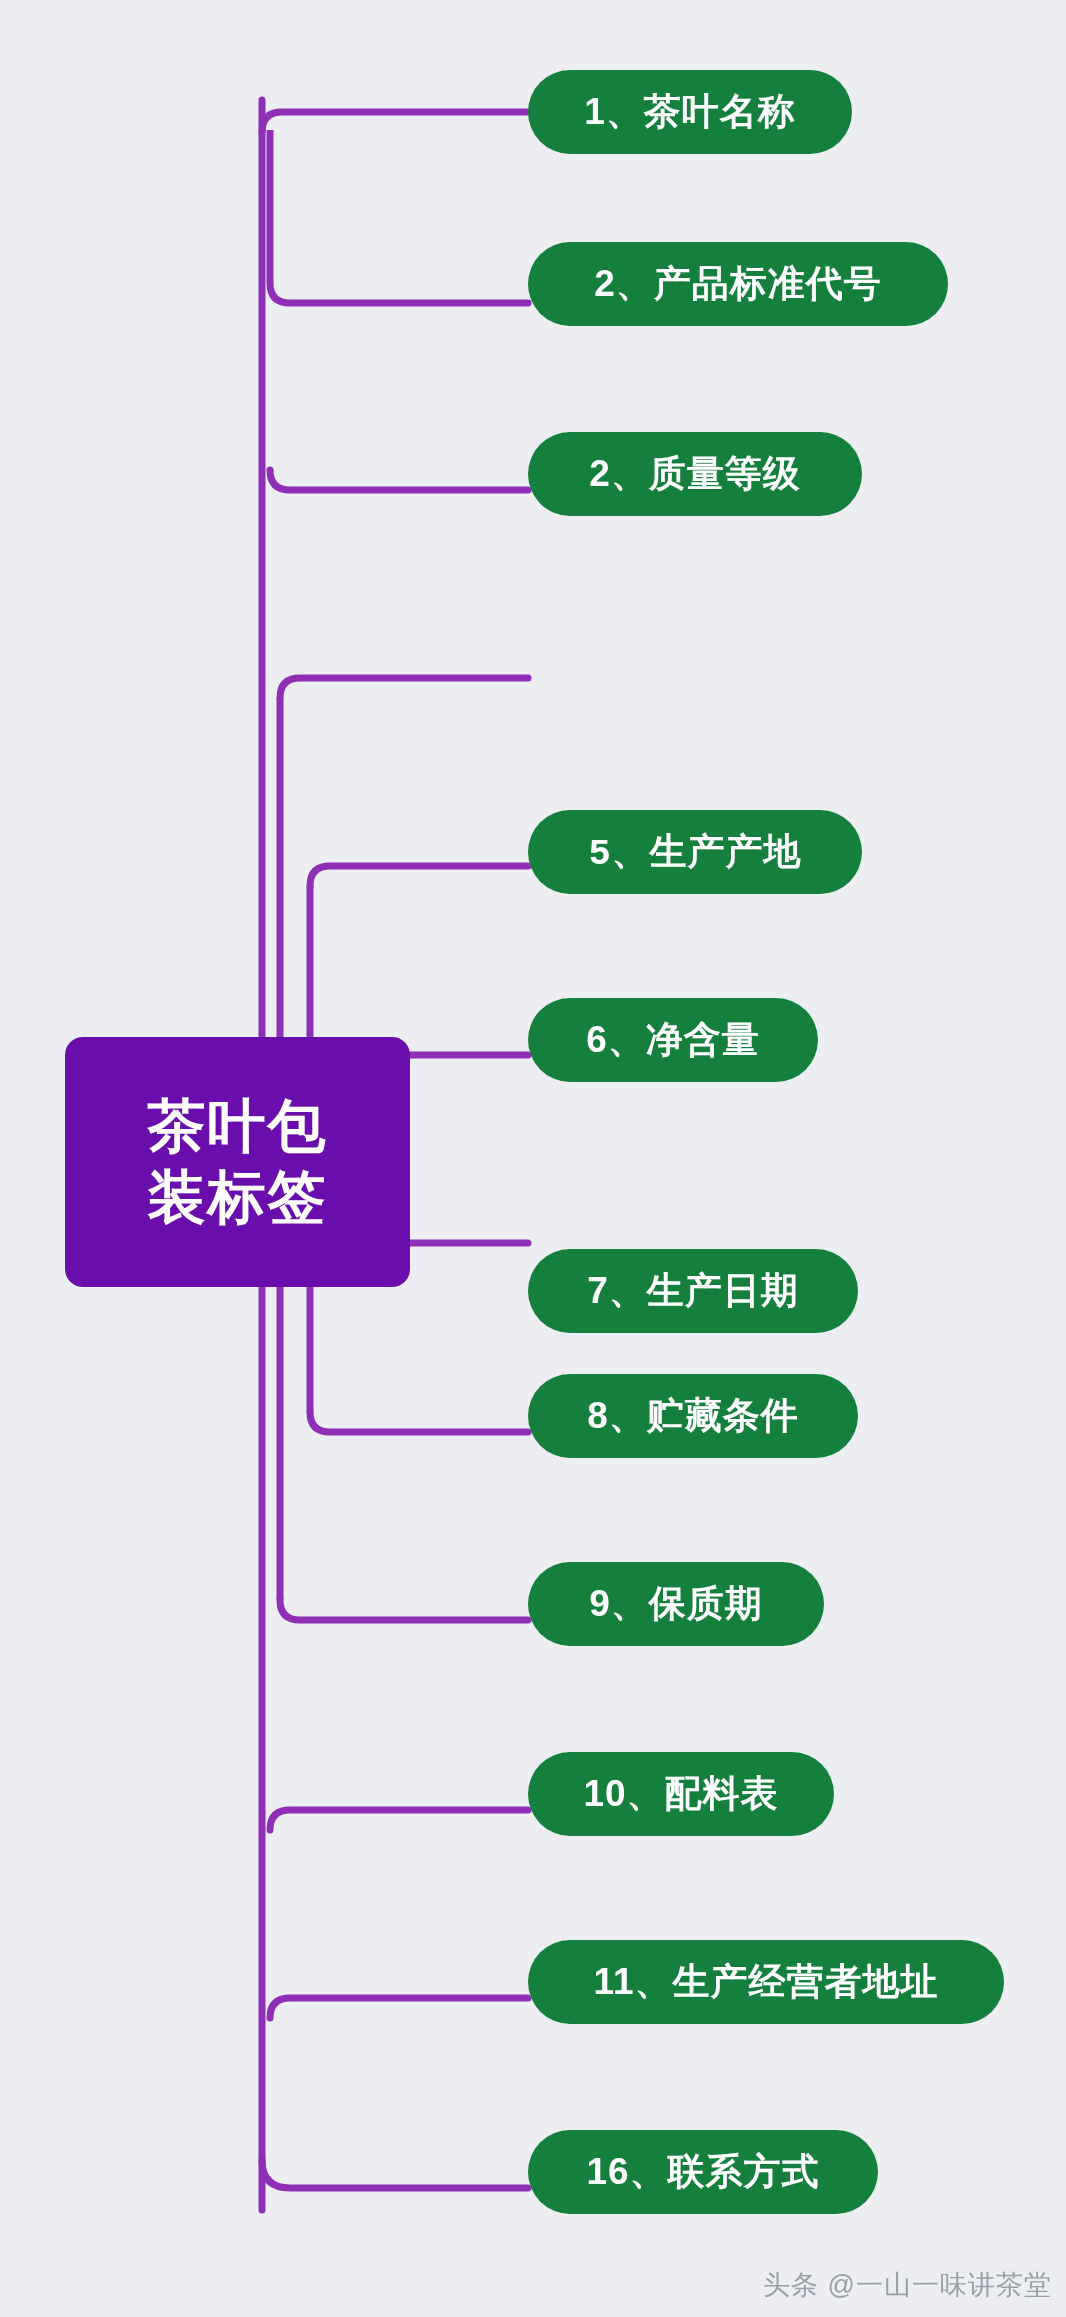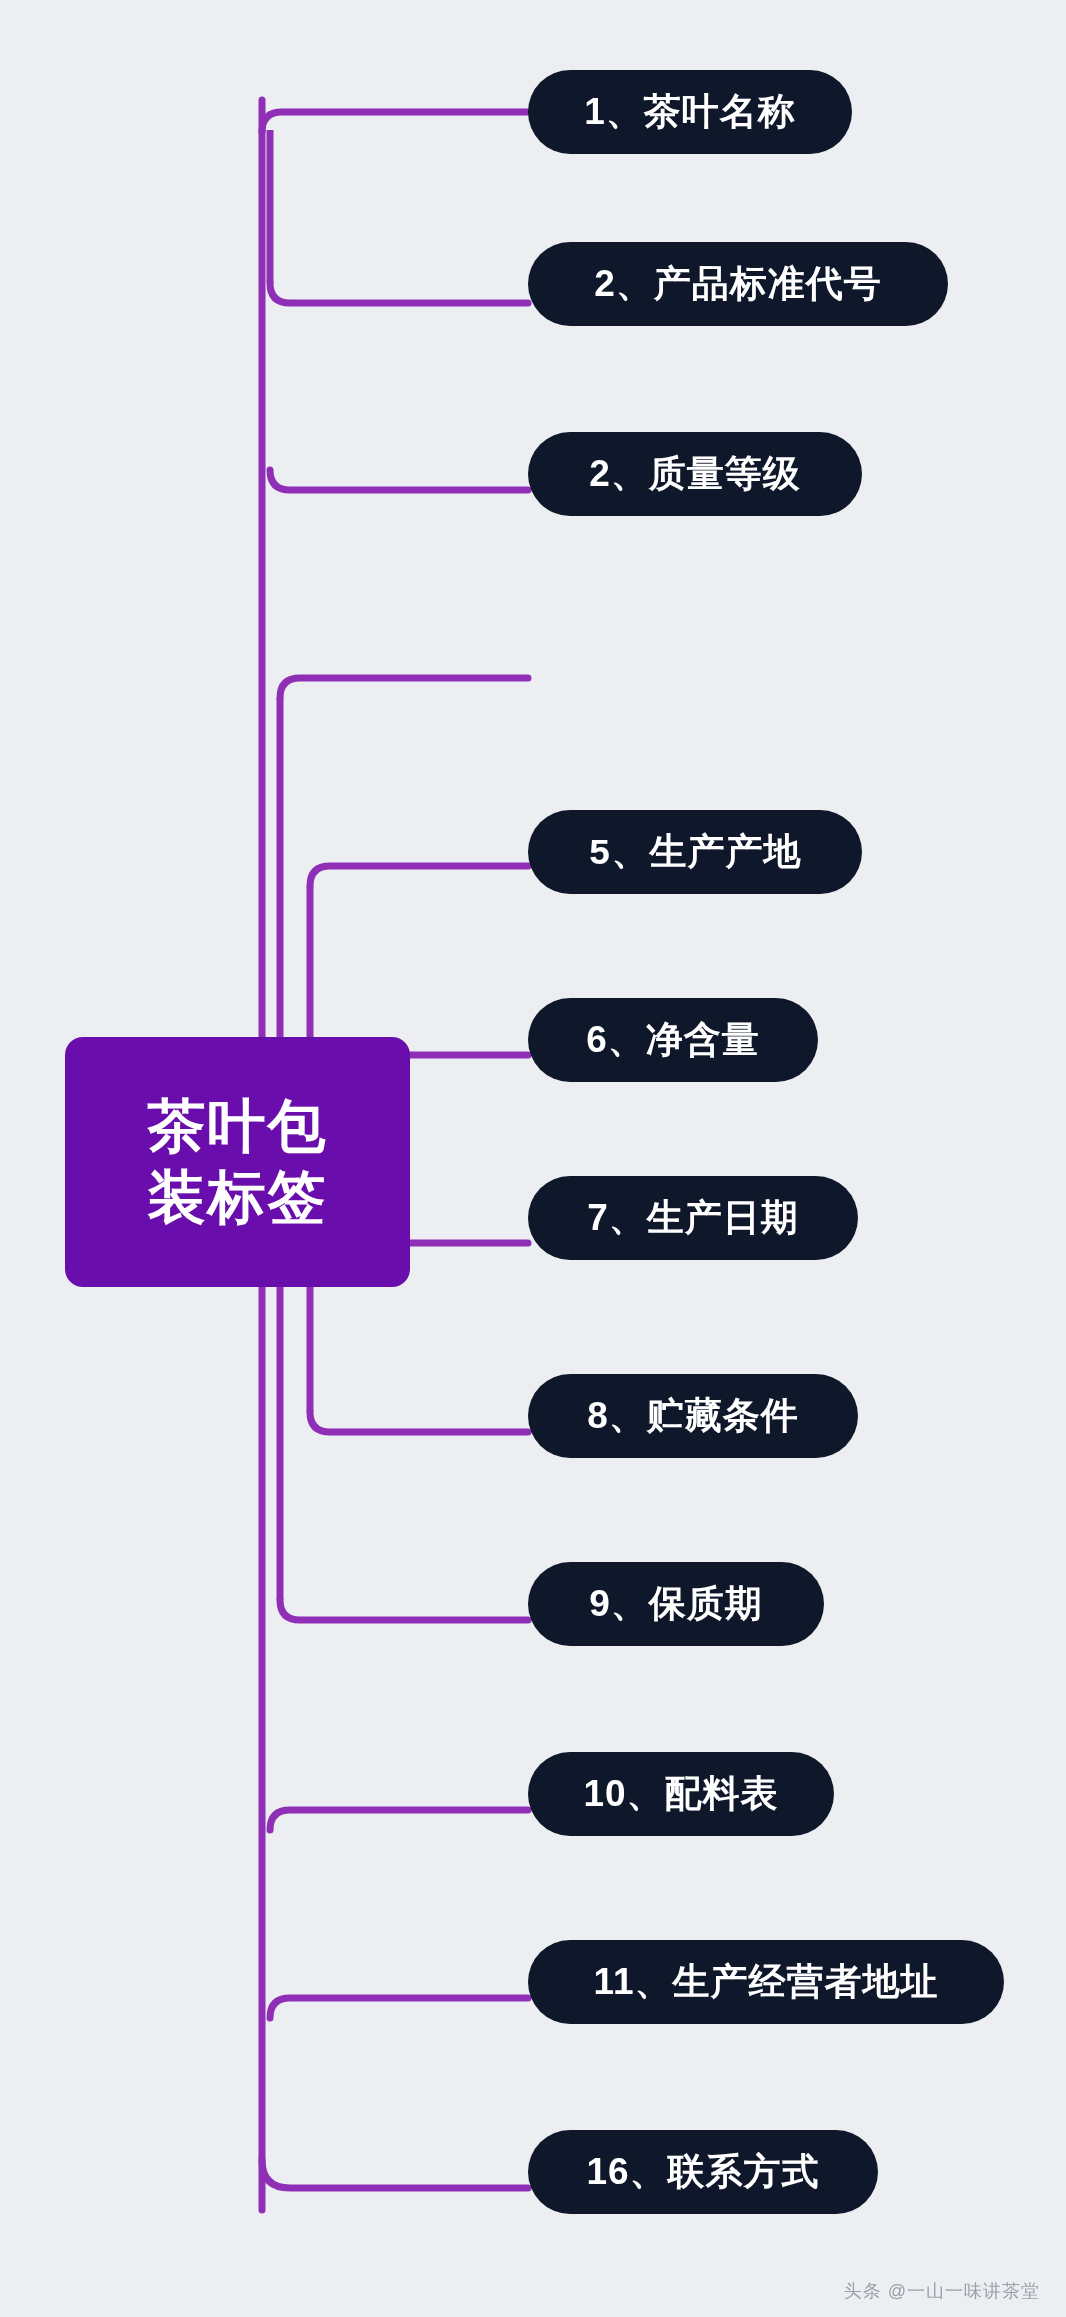--- a/index.html
+++ b/index.html
@@ -44,42 +44,42 @@
   .root-label {
     color: #ffffff;
     font-size: 58px;
     font-weight: bold;
     line-height: 1.22;
     text-align: center;
     letter-spacing: 2px;
   }
   .leaf {
     position: absolute;
-    background: #0f172a;
+    background: #15803d;
     border-radius: 42px;
     display: flex;
     align-items: center;
     justify-content: center;
     box-sizing: border-box;
     height: 84px;
     padding: 0 30px;
   }
   .leaf-label {
     color: #ffffff;
     font-size: 37px;
     font-weight: bold;
     white-space: nowrap;
     letter-spacing: 1px;
   }
   .watermark {
     position: absolute;
-    right: 26px;
+    right: 14px;
     bottom: 14px;
     color: #9aa0ab;
-    font-size: 18px;
+    font-size: 27px;
     letter-spacing: 1px;
     white-space: nowrap;
   }
 </style>
 </head>
 <body>
 
 <div id="canvas">
 
   <svg class="connectors" viewBox="0 0 1066 2317" xmlns="http://www.w3.org/2000/svg">
@@ -131,21 +131,21 @@
   </div>
   <div class="leaf" style="left:528px; top:432px; width:334px;">
     <span class="leaf-label">2、质量等级</span>
   </div>
   <div class="leaf" style="left:528px; top:810px; width:334px;font-family:Liberation Mono, monospace;">
     <span class="leaf-label">5、生产产地</span>
   </div>
   <div class="leaf" style="left:528px; top:998px; width:290px;">
     <span class="leaf-label">6、净含量</span>
   </div>
-  <div class="leaf" style="left:528px; top:1176px; width:330px;justify-content:center;">
+  <div class="leaf" style="left:528px; top:1249px; width:330px;justify-content:center;">
     <span class="leaf-label">7、生产日期</span>
   </div>
   <div class="leaf" style="left:528px; top:1374px; width:330px;">
     <span class="leaf-label">8、贮藏条件</span>
   </div>
   <div class="leaf" style="left:528px; top:1562px; width:296px;">
     <span class="leaf-label">9、保质期</span>
   </div>
   <div class="leaf" style="left:528px; top:1752px; width:306px;">
     <span class="leaf-label">10、配料表</span>

